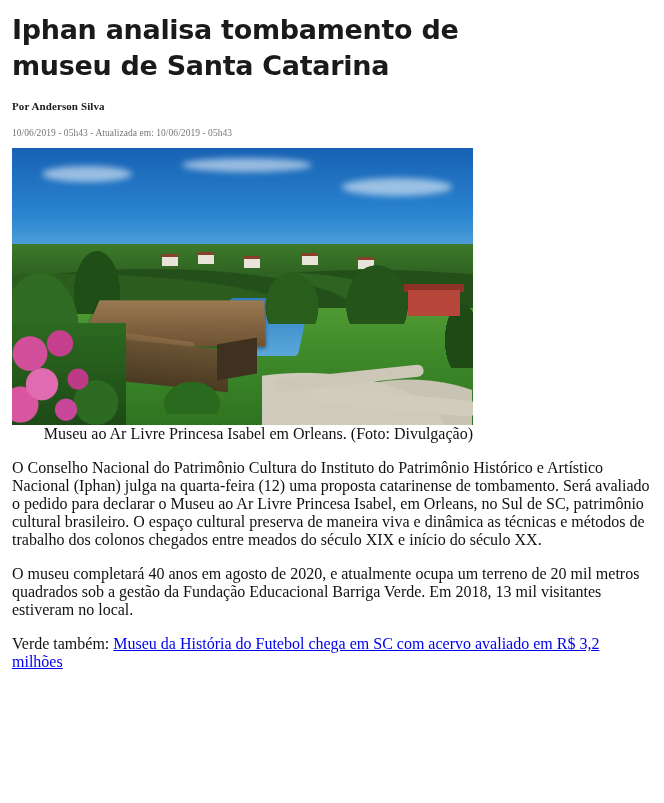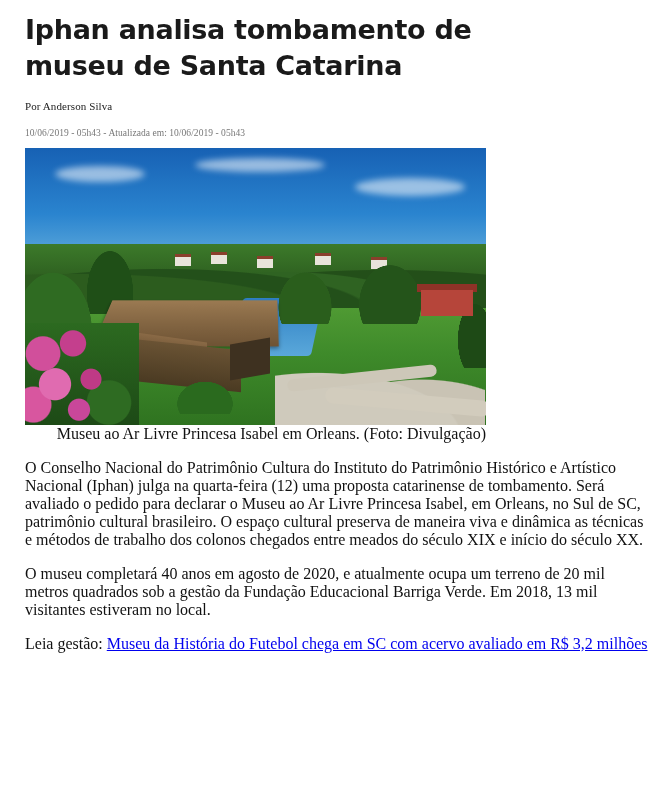--- a/index.html
+++ b/index.html
@@ -13,35 +13,35 @@
     height: 803px;
     overflow: hidden;
     font-family: "Liberation Serif", serif;
     color: #111111;
   }
   .page {
     width: 664px;
     height: 606px;
     position: relative;
     box-sizing: border-box;
-    padding: 8px 12px 0 25px;
+    padding: 8px 12px 0 12px;
   }
   .headline {
     font-family: "DejaVu Sans", sans-serif;
     font-weight: bold;
     font-size: 27px;
     line-height: 36px;
     letter-spacing: -0.3px;
     color: #1a1a1a;
     margin: 4px 0 0 0;
     max-width: 470px;
   }
   .byline {
     font-family: "Liberation Serif", serif;
-    font-weight: normal;
+    font-weight: bold;
     font-size: 11px;
     color: #1a1a1a;
     margin-top: 16px;
     letter-spacing: 0.1px;
   }
   .timestamps {
     font-family: "Liberation Serif", serif;
     font-size: 9.5px;
     color: #777777;
     margin-top: 16px;
@@ -318,18 +318,18 @@
     <div class="caption-rule"></div>
     <div class="caption">Museu ao Ar Livre Princesa Isabel em Orleans. (Foto: Divulgação)</div>
   </div>
 
   <div class="body-rule"></div>
 
   <div class="body-col">
     <p>O Conselho Nacional do Patrimônio Cultura do Instituto do Patrimônio Histórico e Artístico Nacional (Iphan) julga na quarta-feira (12) uma proposta catarinense de tombamento. Será avaliado o pedido para declarar o Museu ao Ar Livre Princesa Isabel, em Orleans, no Sul de SC, patrimônio cultural brasileiro. O espaço cultural preserva de maneira viva e dinâmica as técnicas e métodos de trabalho dos colonos chegados entre meados do século XIX e início do século XX.</p>
     <p>O museu completará 40 anos em agosto de 2020, e atualmente ocupa um terreno de 20 mil metros quadrados sob a gestão da Fundação Educacional Barriga Verde. Em 2018, 13 mil visitantes estiveram no local.</p>
     <div class="readalso">
-      <span class="label">Leia gestão:</span>
+      <span class="label">Verde também:</span>
       <a href="#">Museu da História do Futebol chega em SC com acervo avaliado em R$ 3,2 milhões</a>
     </div>
   </div>
 
 </div>
 
 </body></html>

